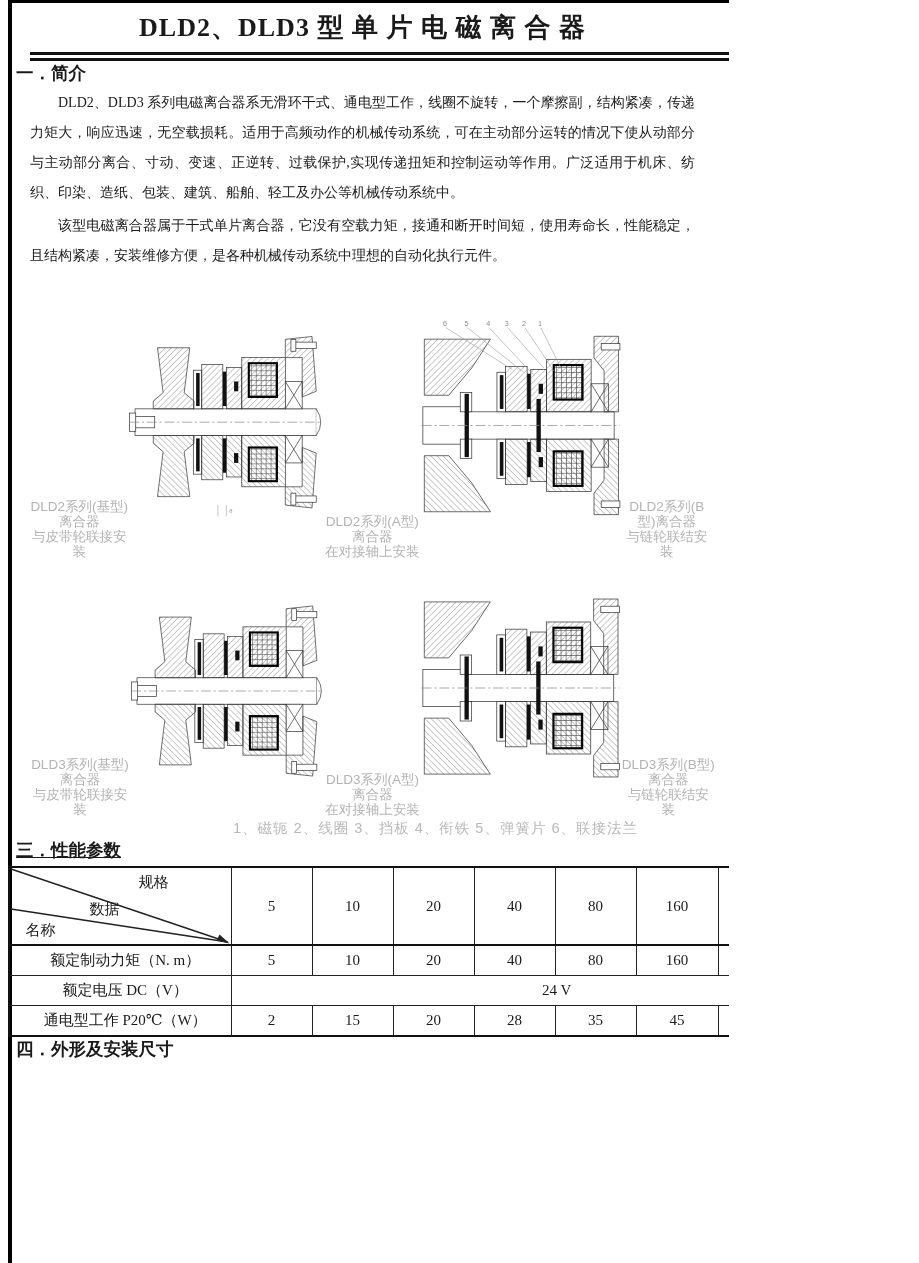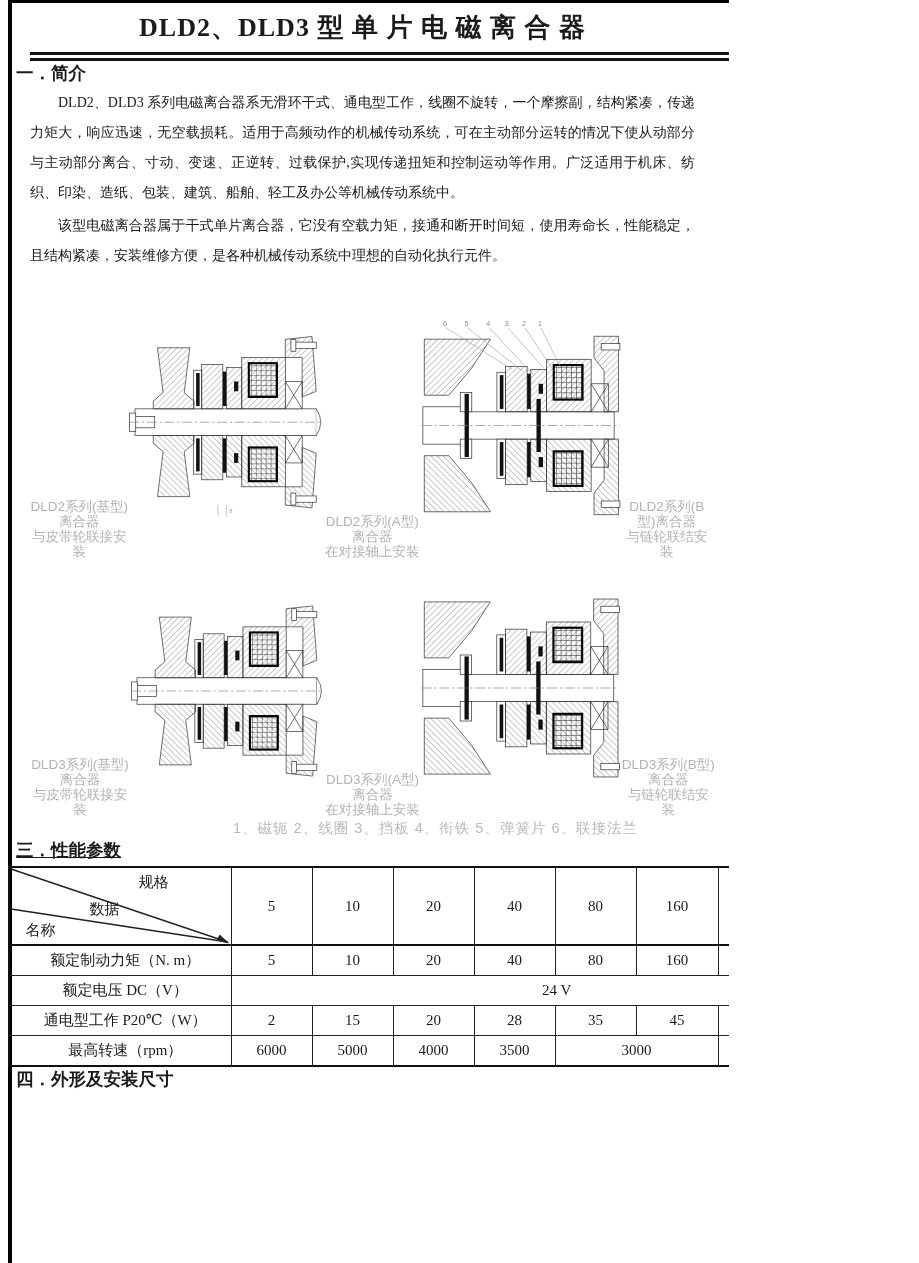--- a/index.html
+++ b/index.html
@@ -272,29 +272,19 @@
           <td class="lbl">通电型工作 P20℃（W）</td>
           <td>2</td>
           <td>15</td>
           <td>20</td>
           <td>28</td>
           <td>35</td>
           <td>45</td>
           <td>60</td>
           <td>100</td>
         </tr>
-        <tr>
-          <td class="lbl">最高转速（rpm）</td>
-          <td>6000</td>
-          <td>5000</td>
-          <td>4000</td>
-          <td>3500</td>
-          <td colspan="2">3000</td>
-          <td>2000</td>
-          <td>1500</td>
-        </tr>
       </tbody>
     </table>
 
     <h2 class="sec sec4">四．外形及安装尺寸</h2>
 
   </div>
 </div>
 
 </body></html>

